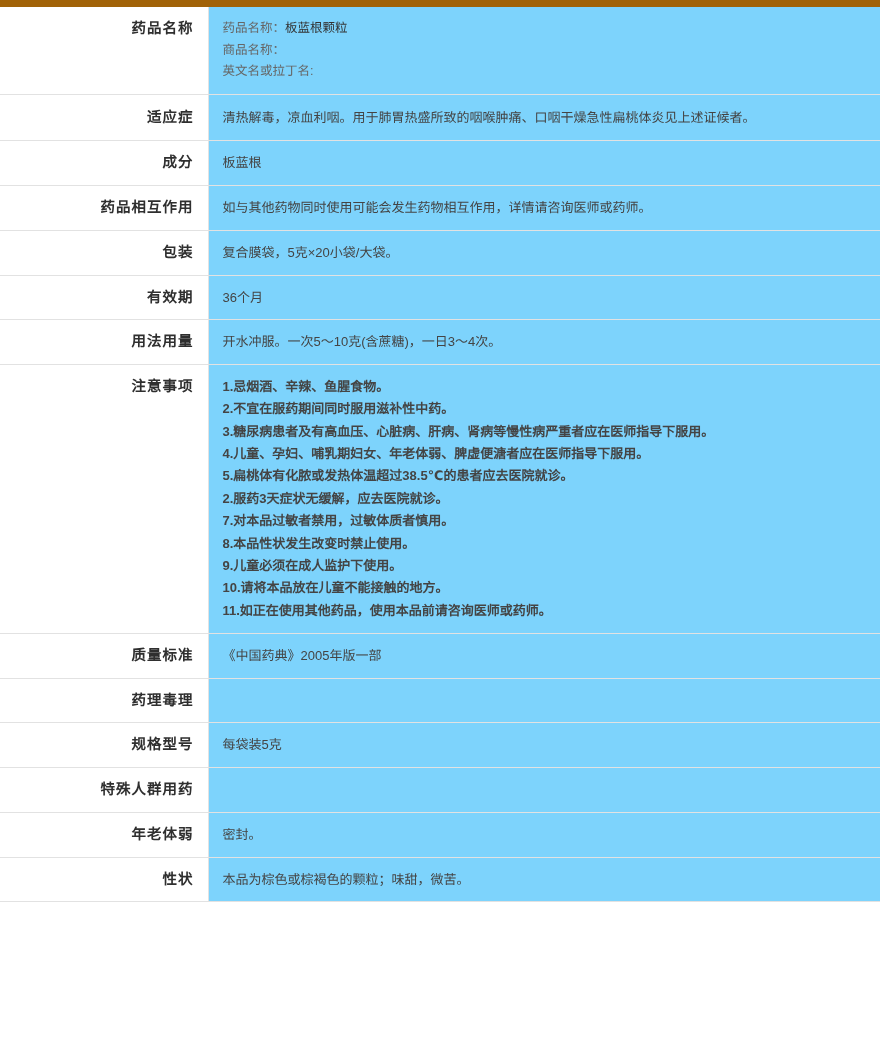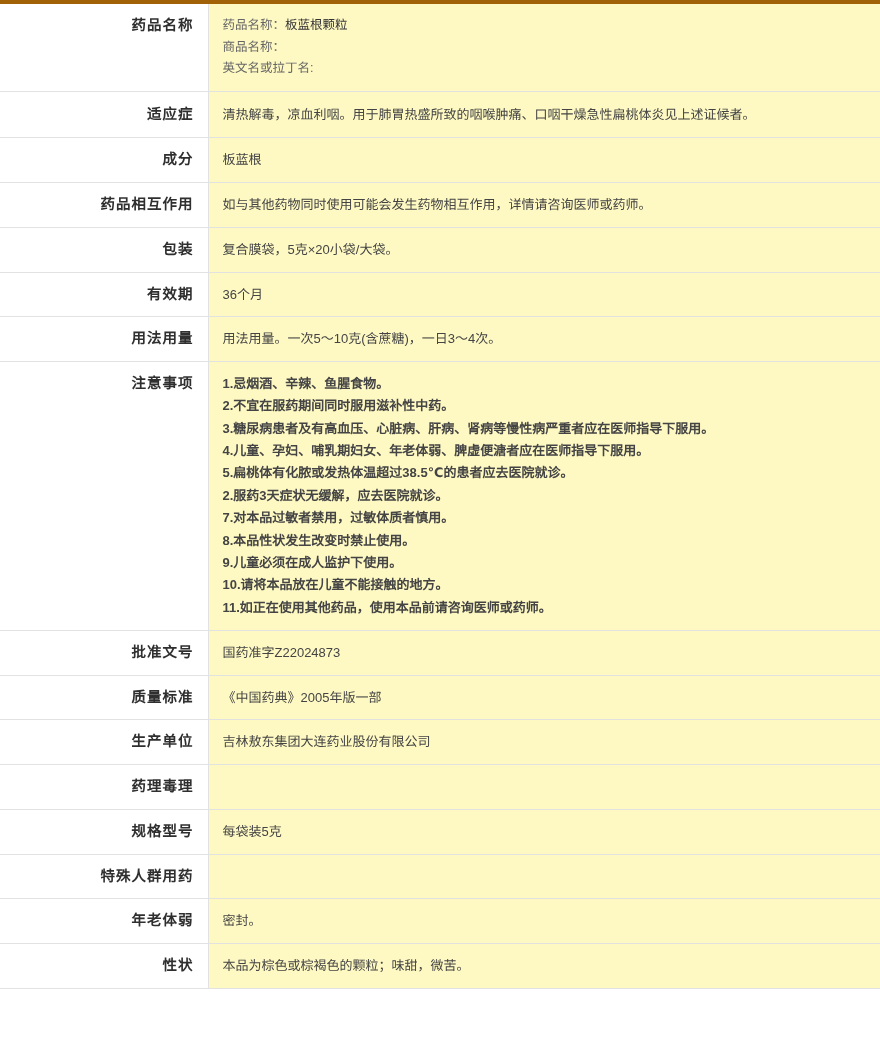--- a/index.html
+++ b/index.html
@@ -20,21 +20,21 @@
   }
   table.drug-table {
     width: 880px;
     border-collapse: collapse;
     table-layout: fixed;
   }
   table.drug-table tr {
     border-bottom: 1px solid #e2e2e2;
   }
   table.drug-table tr:first-child {
-    border-top: 4px solid #a16207;
+    border-top: 7px solid #a16207;
   }
   td.label-cell {
     width: 208px;
     box-sizing: border-box;
     text-align: right;
     vertical-align: top;
     padding: 11px 14px 11px 8px;
     font-size: 14.5px;
     font-weight: bold;
     color: #2f2f2f;
@@ -43,21 +43,21 @@
     background: #ffffff;
   }
   td.value-cell {
     box-sizing: border-box;
     vertical-align: top;
     padding: 11px 14px 11px 14px;
     font-size: 13px;
     color: #444444;
     line-height: 1.62;
     border-left: 1px solid #e2e2e2;
-    background: #fef9c3;
+    background: #7dd3fc;
     word-break: break-all;
   }
   .sub-line {
     color: #666666;
     line-height: 1.72;
     font-size: 12.5px;
   }
   .sub-line .sub-label {
     color: #666666;
   }
@@ -121,54 +121,46 @@
       </tr>
 
 
       <tr>
         <td class="label-cell">有效期</td>
         <td class="value-cell">36个月</td>
       </tr>
 
       <tr>
         <td class="label-cell">用法用量</td>
-        <td class="value-cell">用法用量。一次5～10克(含蔗糖)，一日3～4次。</td>
+        <td class="value-cell">开水冲服。一次5～10克(含蔗糖)，一日3～4次。</td>
       </tr>
 
       <tr>
         <td class="label-cell">注意事项</td>
         <td class="value-cell notes-list">
           <div class="list-line">1.忌烟酒、辛辣、鱼腥食物。</div>
           <div class="list-line">2.不宜在服药期间同时服用滋补性中药。</div>
           <div class="list-line">3.糖尿病患者及有高血压、心脏病、肝病、肾病等慢性病严重者应在医师指导下服用。</div>
           <div class="list-line">4.儿童、孕妇、哺乳期妇女、年老体弱、脾虚便溏者应在医师指导下服用。</div>
           <div class="list-line">5.扁桃体有化脓或发热体温超过38.5℃的患者应去医院就诊。</div>
           <div class="list-line">2.服药3天症状无缓解，应去医院就诊。</div>
           <div class="list-line">7.对本品过敏者禁用，过敏体质者慎用。</div>
           <div class="list-line">8.本品性状发生改变时禁止使用。</div>
           <div class="list-line">9.儿童必须在成人监护下使用。</div>
           <div class="list-line">10.请将本品放在儿童不能接触的地方。</div>
           <div class="list-line">11.如正在使用其他药品，使用本品前请咨询医师或药师。</div>
         </td>
       </tr>
 
-      <tr>
-        <td class="label-cell">批准文号</td>
-        <td class="value-cell">国药准字Z22024873</td>
-      </tr>
 
       <tr>
         <td class="label-cell">质量标准</td>
         <td class="value-cell">《中国药典》2005年版一部</td>
       </tr>
 
-      <tr>
-        <td class="label-cell">生产单位</td>
-        <td class="value-cell">吉林敖东集团大连药业股份有限公司</td>
-      </tr>
 
 
       <tr>
         <td class="label-cell">药理毒理</td>
         <td class="value-cell"></td>
       </tr>
 
       <tr>
         <td class="label-cell">规格型号</td>
         <td class="value-cell">每袋装5克</td>

